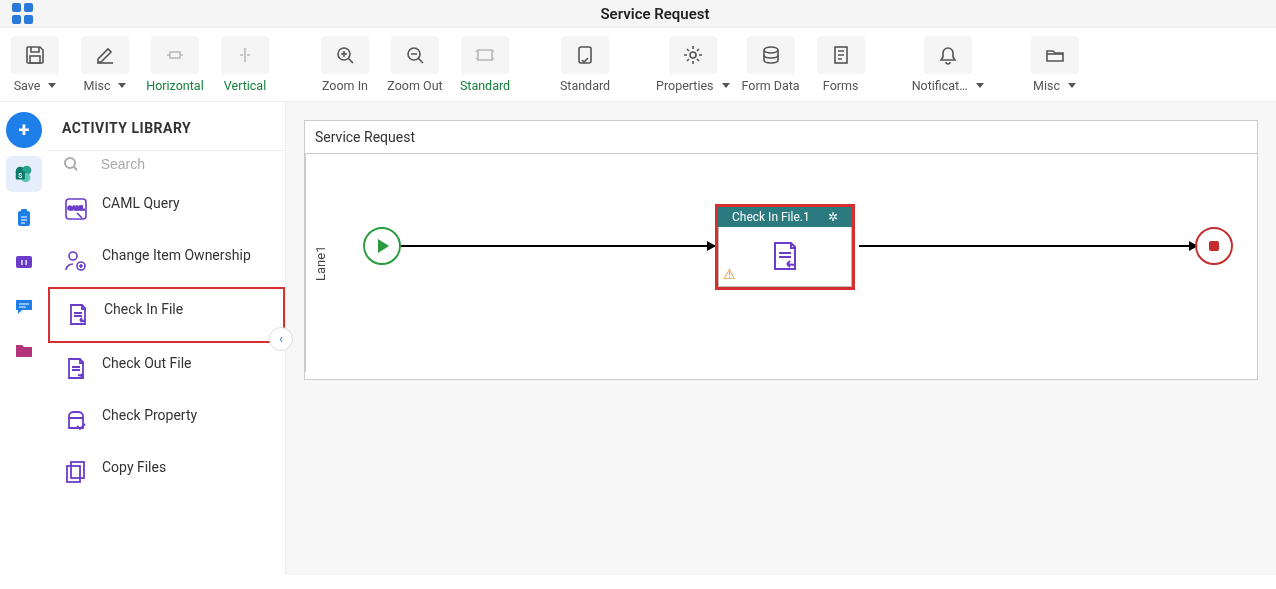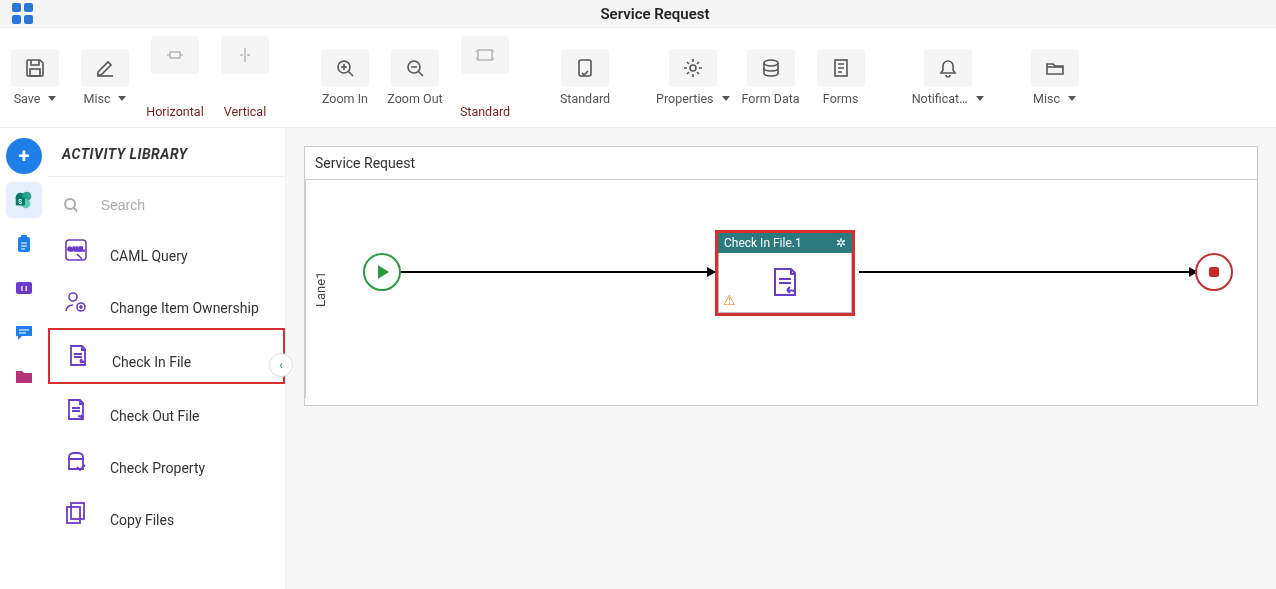--- a/index.html
+++ b/index.html
@@ -64,21 +64,21 @@
     }
     .tool-item.disabled .tool-icon-box svg { stroke: #bbb; }
     .tool-item.disabled { color: #bbb; }
     .tool-label {
       font-size: 12.5px;
       color: #555;
       display: flex;
       align-items: center;
       gap: 8px;
     }
-    .tool-item.disabled .tool-label { color: #7f1d1d; margin-top: 26px; }
+    .tool-item.disabled .tool-label { color: #15803d; }
     .caret {
       width: 0; height: 0;
       border-left: 4px solid transparent;
       border-right: 4px solid transparent;
       border-top: 5px solid #555;
     }
     .main {
       display: flex;
       height: calc(589px - 28px - 88px);
     }
@@ -110,44 +110,43 @@
       position: relative;
       background: #fff;
       display:flex;flex-direction:column;
     }
     .sidebar-title {
       font-weight: 700;
       font-size: 14px;
       padding: 18px 14px 14px;
       letter-spacing: 0.5px;
       color: #333;
-      font-style: italic;
     }
     .search-box {
       display:flex;align-items:center;
-      padding: 19px 14px 10px;
+      padding: 4px 14px 10px;
       gap: 24px;
       color: #999;
       border-top: 1px solid #eee;
     }
     .search-box input {
       border: none;
       outline: none;
       font-size: 14px;
       color: #555;
       width: 100%;
     }
     .search-box input::placeholder { color: #aaa; }
     .lib-list {
       overflow-y: auto;
       flex:1;
     }
     .lib-item {
-      display:flex;align-items:flex-end;
-      gap: 20px;
+      display:flex;align-items:flex-start;
+      gap: 12px;
       padding: 12px 14px;
       cursor: pointer;
       font-size: 14px;
       color: #333;
     }
     .lib-item.highlight { border: 2px solid #d62f2f; }
     .lib-icon {
       width: 28px; height: 28px;
       display:flex;align-items:center;justify-content:center;
       flex-shrink:0;
@@ -234,21 +233,21 @@
       left: 380px;
       top: 50px;
       width: 140px;
       border: 3px solid #d62f2f;
       background: #fff;
     }
     .activity-header {
       background: #2b7a80;
       color: #fff;
       font-size: 12px;
-      padding: 3px 6px;
+      padding: 3px 14px;
       display:flex;
       justify-content:space-between;
       align-items:flex-end;
     }
     .gear { font-size: 12px; }
     .activity-body {
       height: 60px;
       display:flex;
       align-items:center;
       justify-content:center;

